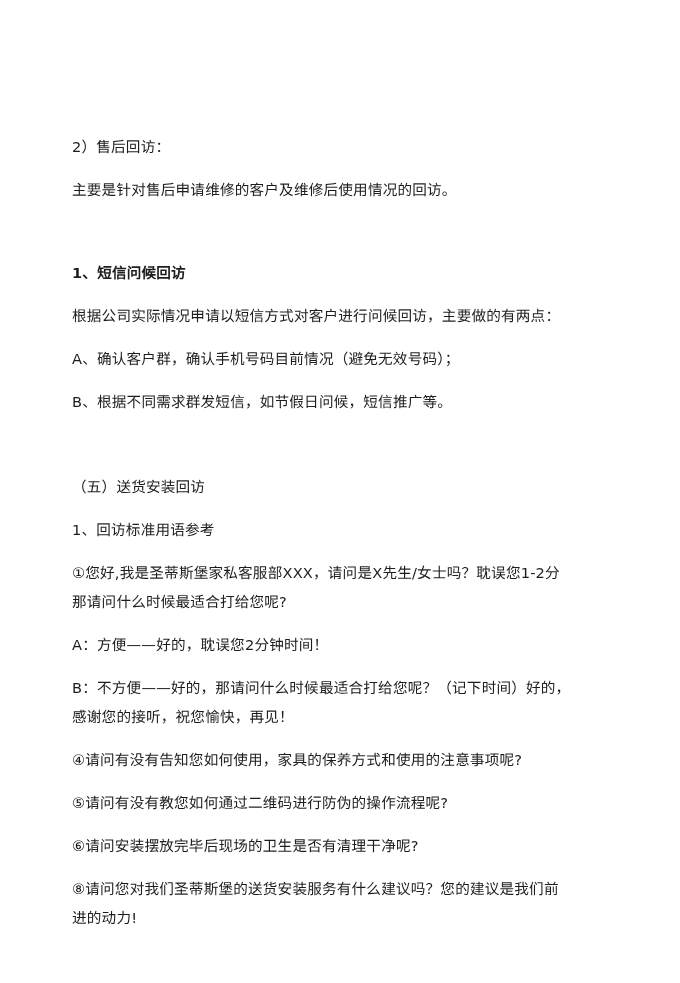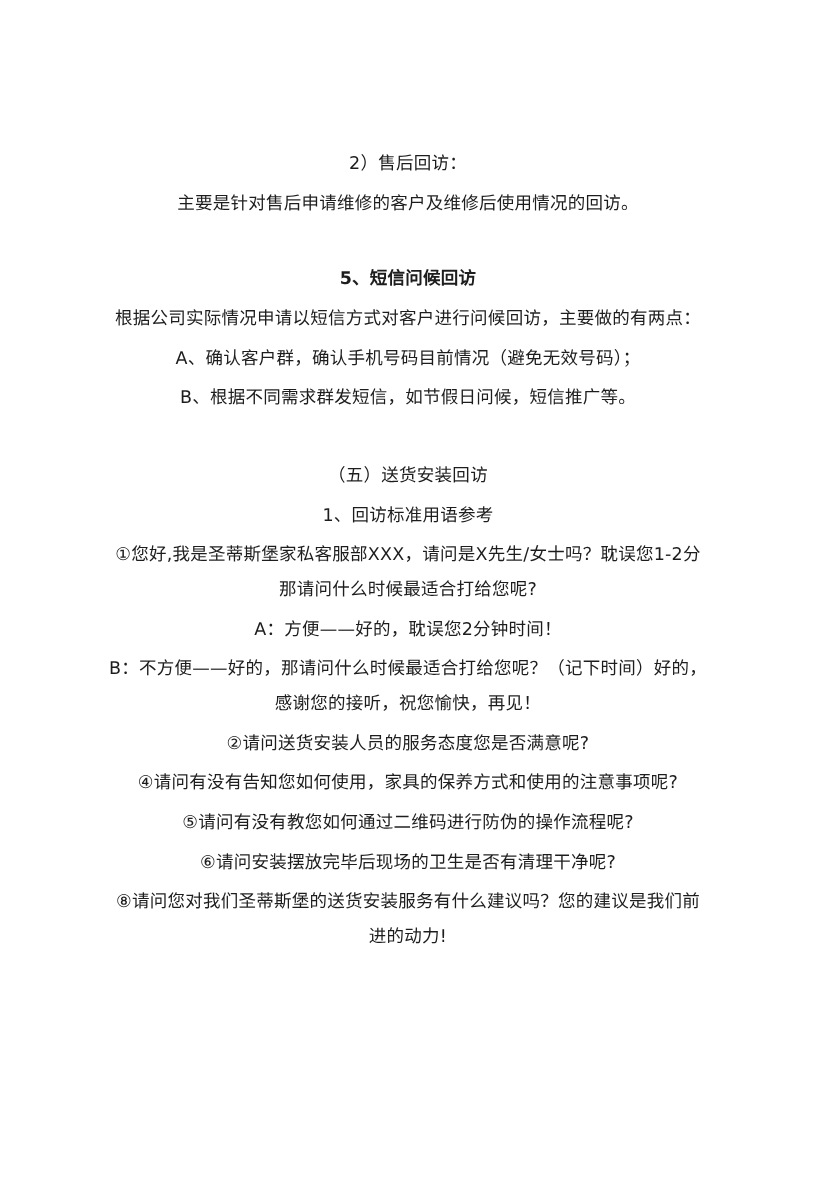--- a/index.html
+++ b/index.html
@@ -23,24 +23,23 @@
     box-sizing: border-box;
     padding: 118px 58px 40px 58px;
   }
   .doc-body {
     font-size: 14.6px;
     line-height: 29px;
     letter-spacing: 0.2px;
     color: #1d1d1d;
   }
   .para {
-    margin: 4px;
+    margin: 14px;
     white-space: pre-wrap;
     word-break: break-all;
-    text-align: center;
   }
   .block {
     margin: 0 0 0 0;
   }
   .gap-md { height: 26px; }
   .gap-lg { height: 28px; }
   .heading {
     font-weight: bold;
   }
   .sect-title {
@@ -55,37 +54,36 @@
 
     <div class="block">
       <p class="para">2）售后回访：</p>
       <p class="para">主要是针对售后申请维修的客户及维修后使用情况的回访。</p>
     </div>
 
 
     <div class="gap-md"></div>
 
     <div class="block">
-      <p class="para heading">5、短信问候回访</p>
+      <p class="para heading">1、短信问候回访</p>
       <p class="para">根据公司实际情况申请以短信方式对客户进行问候回访，主要做的有两点：</p>
       <p class="para">A、确认客户群，确认手机号码目前情况（避免无效号码）；</p>
       <p class="para">B、根据不同需求群发短信，如节假日问候，短信推广等。</p>
     </div>
 
     <div class="gap-lg"></div>
 
     <div class="block">
       <p class="para sect-title">（五）送货安装回访</p>
       <p class="para">1、回访标准用语参考</p>
       <p class="para">①您好,我是圣蒂斯堡家私客服部XXX，请问是X先生/女士吗？耽误您1-2分
 那请问什么时候最适合打给您呢?</p>
       <p class="para">A：方便——好的，耽误您2分钟时间！</p>
       <p class="para">B：不方便——好的，那请问什么时候最适合打给您呢？（记下时间）好的，
 感谢您的接听，祝您愉快，再见！</p>
-      <p class="para">②请问送货安装人员的服务态度您是否满意呢?</p>
       <p class="para">④请问有没有告知您如何使用，家具的保养方式和使用的注意事项呢?</p>
       <p class="para">⑤请问有没有教您如何通过二维码进行防伪的操作流程呢?</p>
       <p class="para">⑥请问安装摆放完毕后现场的卫生是否有清理干净呢?</p>
       <p class="para">⑧请问您对我们圣蒂斯堡的送货安装服务有什么建议吗？您的建议是我们前
 进的动力!</p>
     </div>
 
   </div>
 </div>
 

